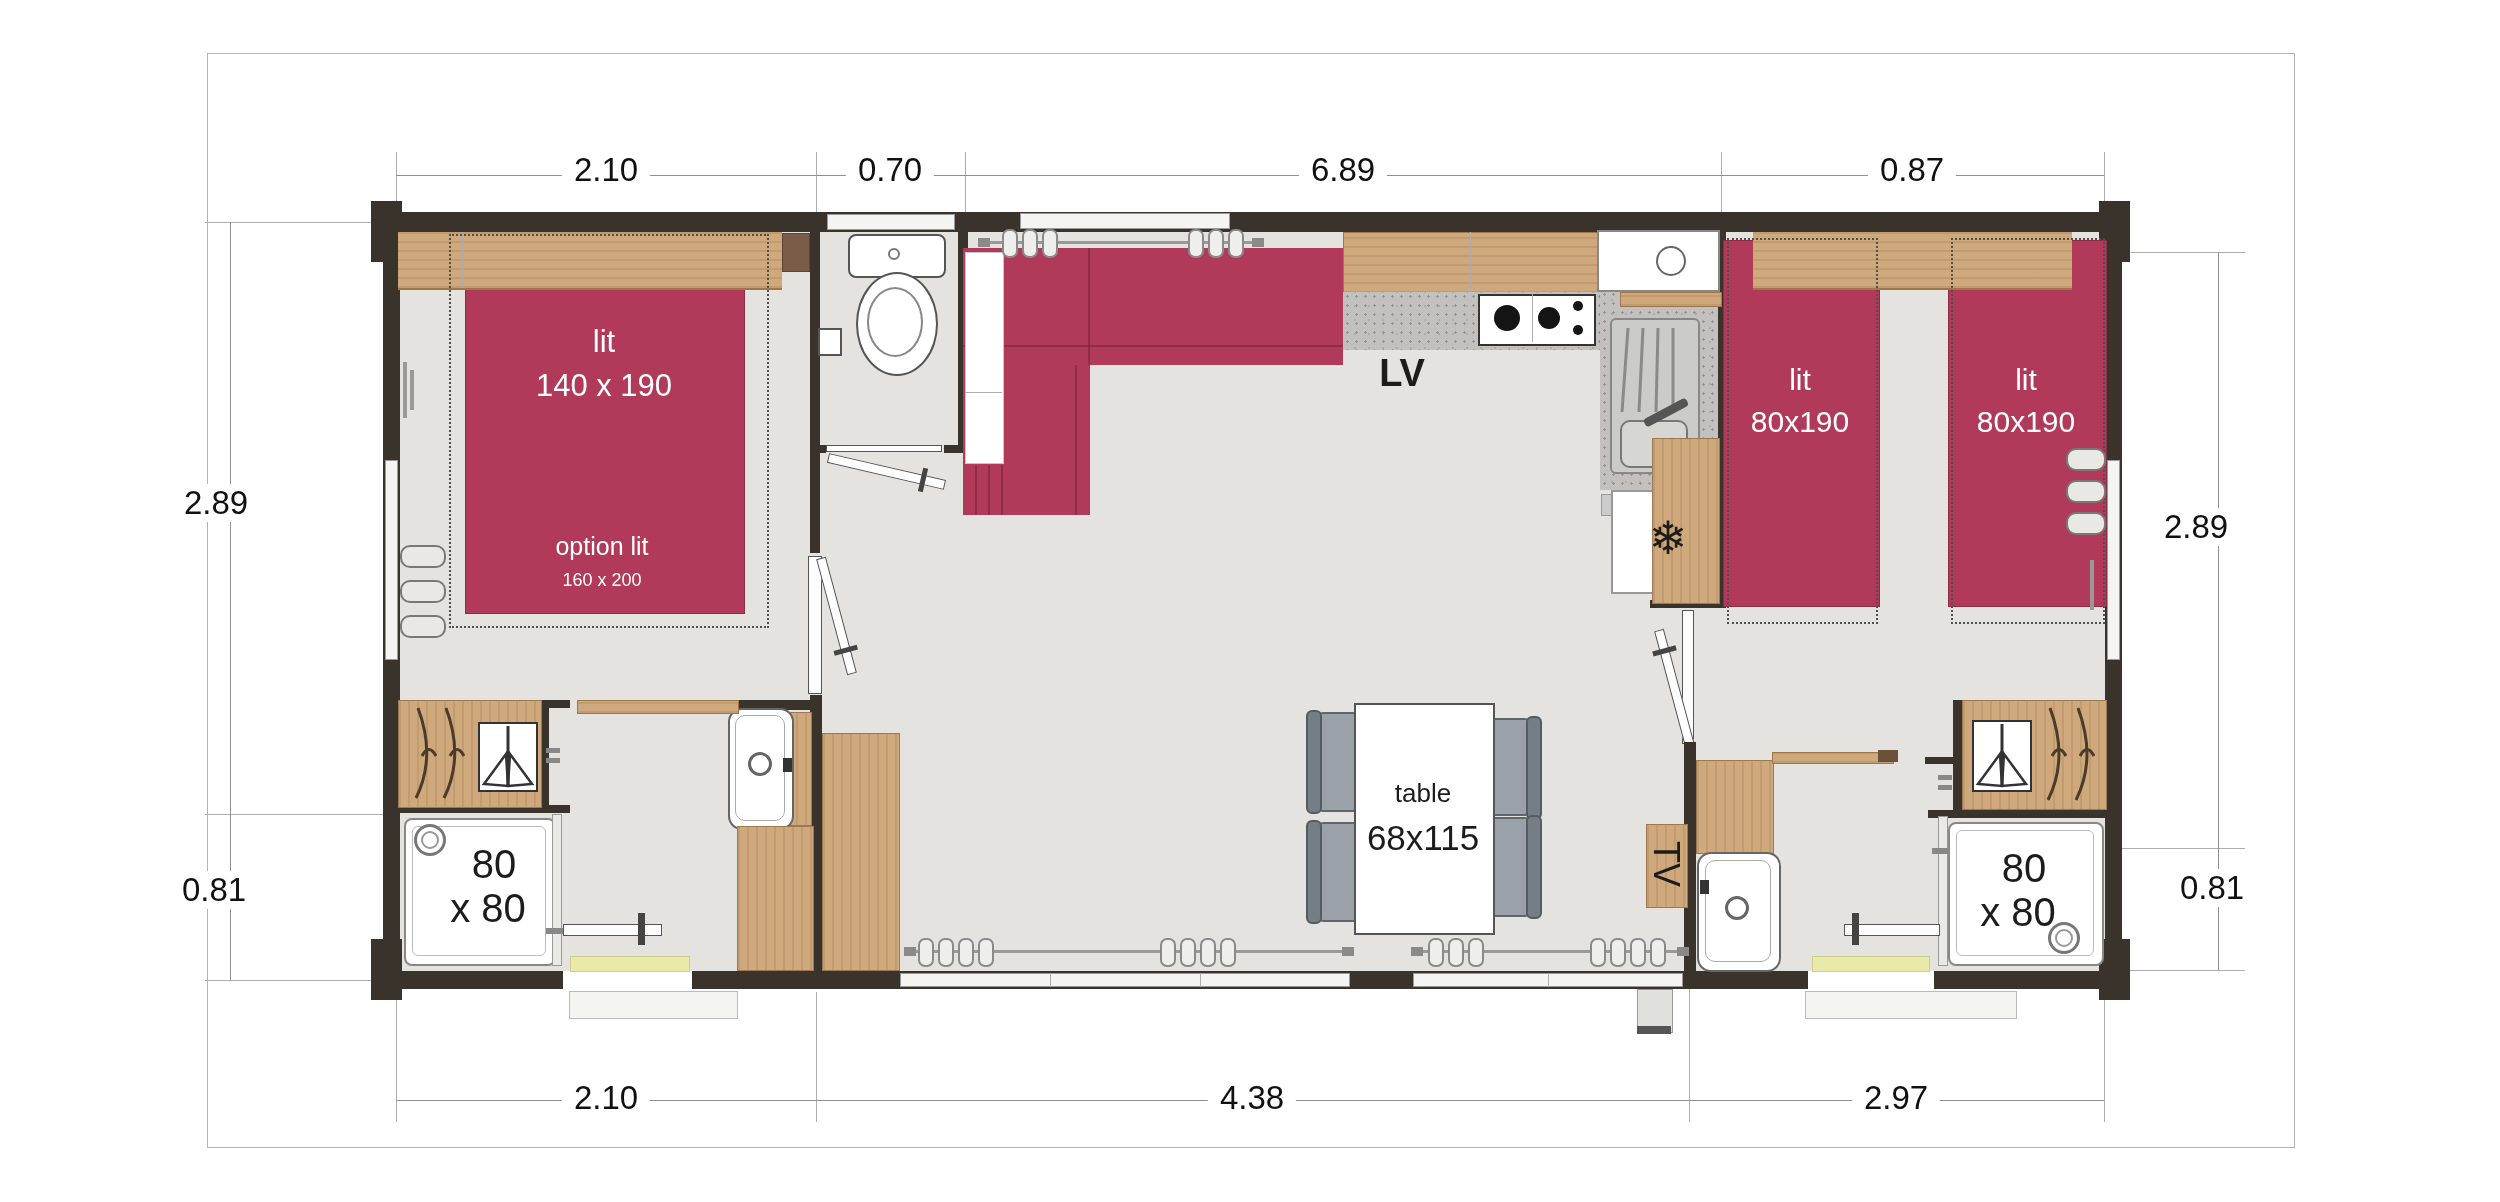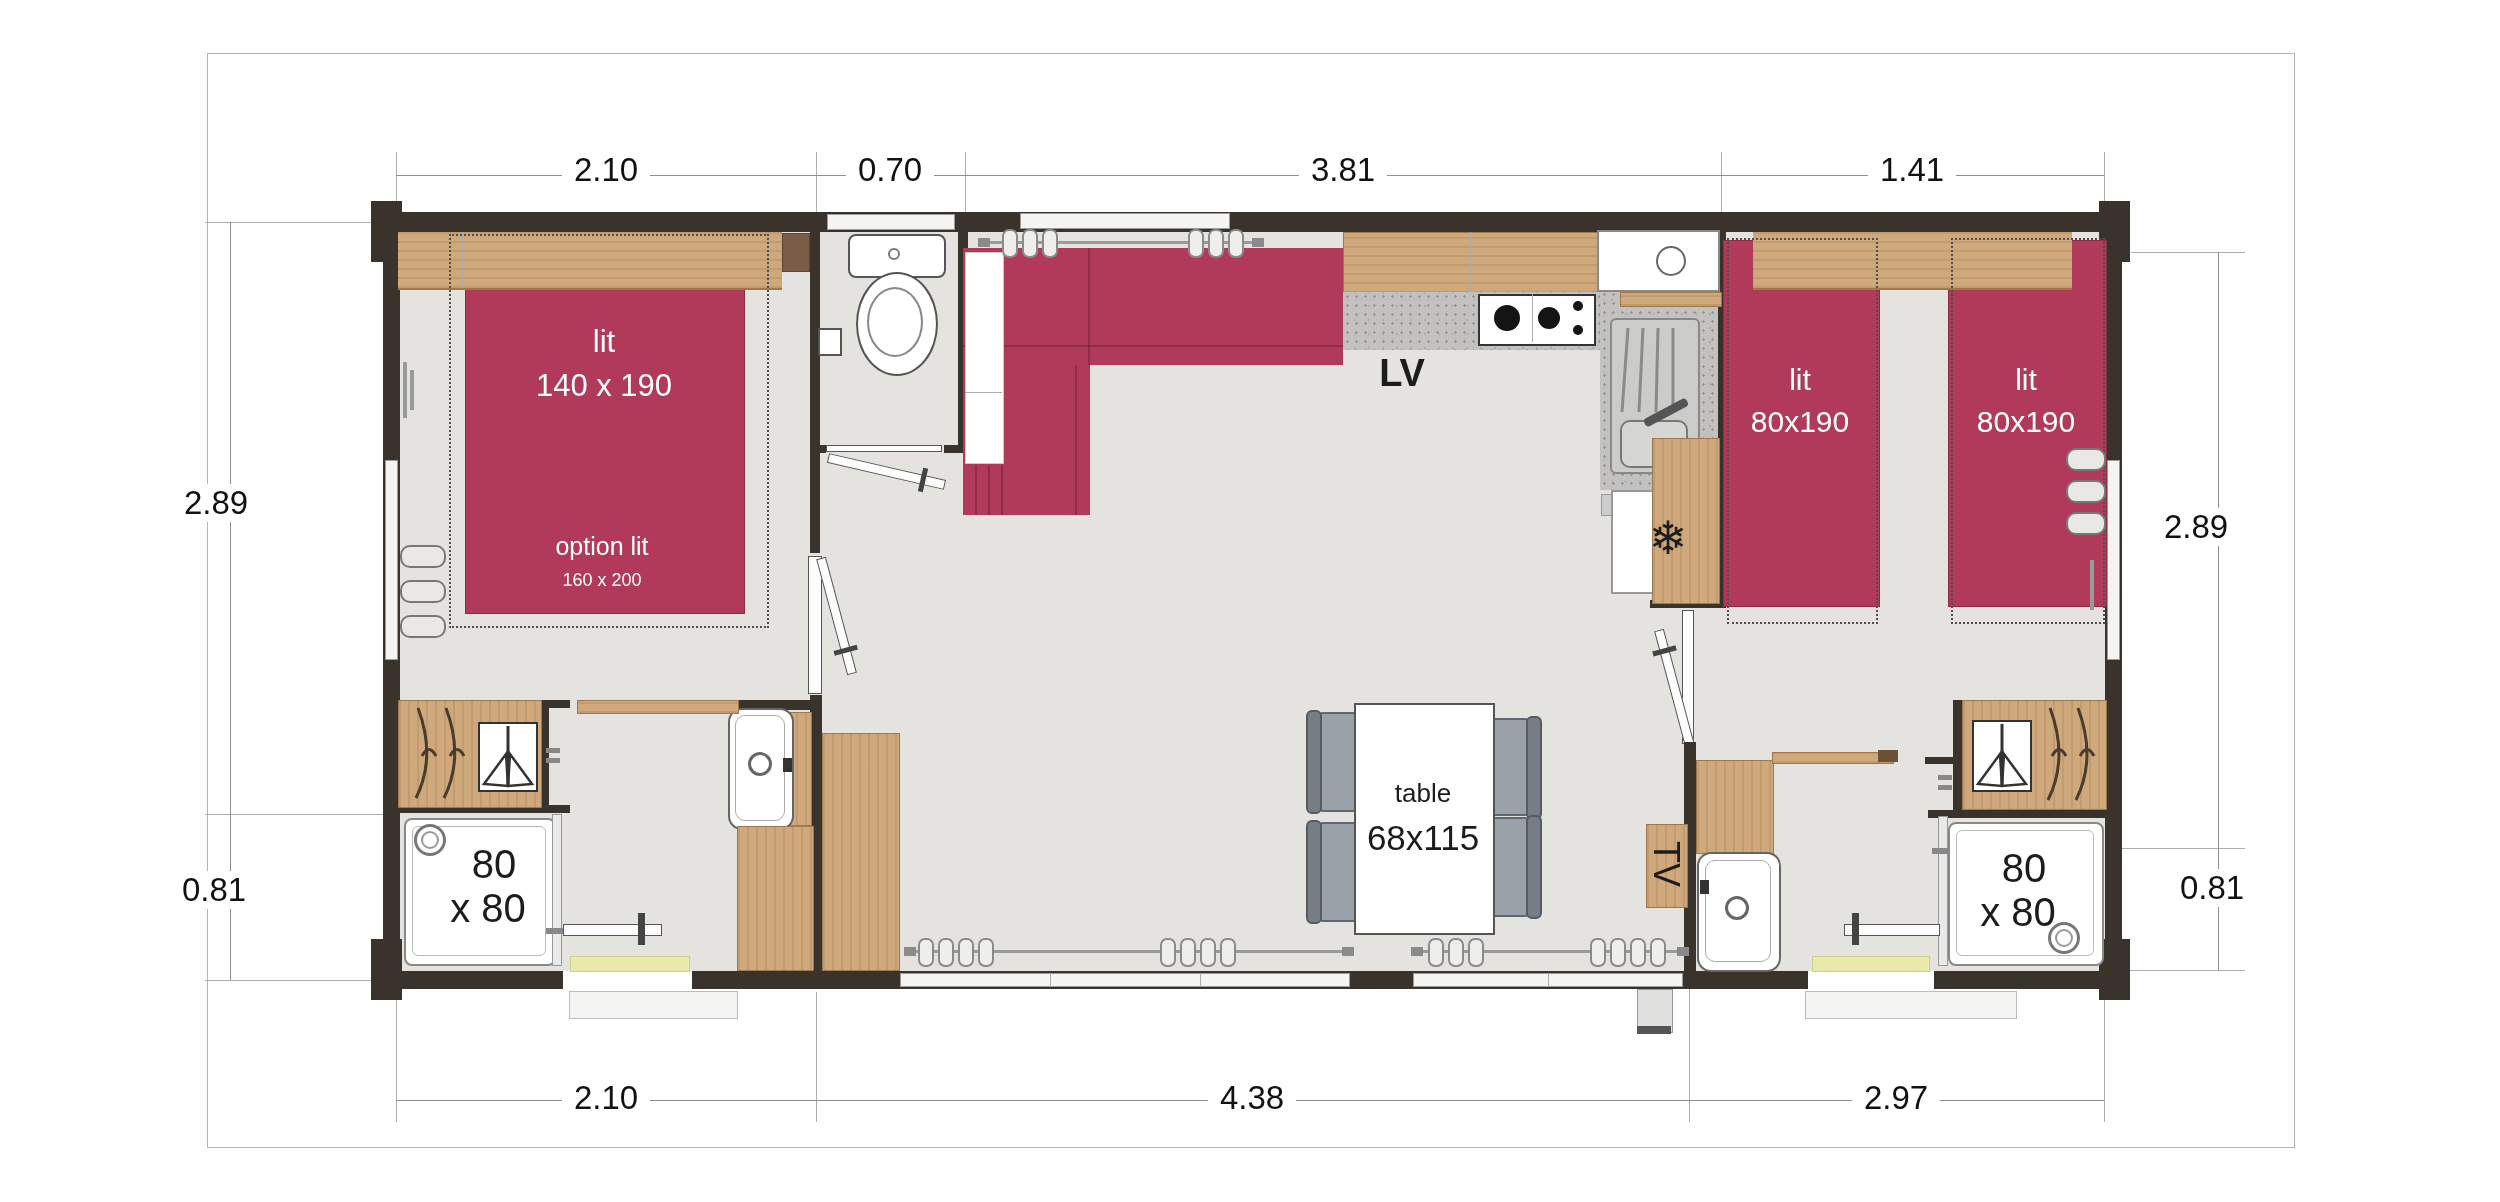--- a/index.html
+++ b/index.html
@@ -49,22 +49,22 @@
   <div class="frame" style="left:207px;top:53px;width:2086px;height:1093px;"></div>
 
   <div class="extline" style="left:396px;top:152px;width:1px;height:53px;"></div>
   <div class="extline" style="left:816px;top:152px;width:1px;height:79px;"></div>
   <div class="extline" style="left:965px;top:152px;width:1px;height:79px;"></div>
   <div class="extline" style="left:1721px;top:152px;width:1px;height:79px;"></div>
   <div class="extline" style="left:2104px;top:152px;width:1px;height:53px;"></div>
   <div class="dimline" style="left:396px;top:175px;width:1708px;height:1px;"></div>
   <div class="dlabel" style="left:606px;top:170px;">2.10</div>
   <div class="dlabel" style="left:890px;top:170px;">0.70</div>
-  <div class="dlabel" style="left:1343px;top:170px;">3.81</div>
-  <div class="dlabel" style="left:1912px;top:170px;">1.41</div>
+  <div class="dlabel" style="left:1343px;top:170px;">6.89</div>
+  <div class="dlabel" style="left:1912px;top:170px;">0.87</div>
 
   <div class="extline" style="left:396px;top:992px;width:1px;height:130px;"></div>
   <div class="extline" style="left:816px;top:992px;width:1px;height:130px;"></div>
   <div class="extline" style="left:1689px;top:974px;width:1px;height:148px;"></div>
   <div class="extline" style="left:2104px;top:992px;width:1px;height:130px;"></div>
   <div class="dimline" style="left:396px;top:1100px;width:1708px;height:1px;"></div>
   <div class="dlabel" style="left:606px;top:1098px;">2.10</div>
   <div class="dlabel" style="left:1252px;top:1098px;">4.38</div>
   <div class="dlabel" style="left:1896px;top:1098px;">2.97</div>
 

